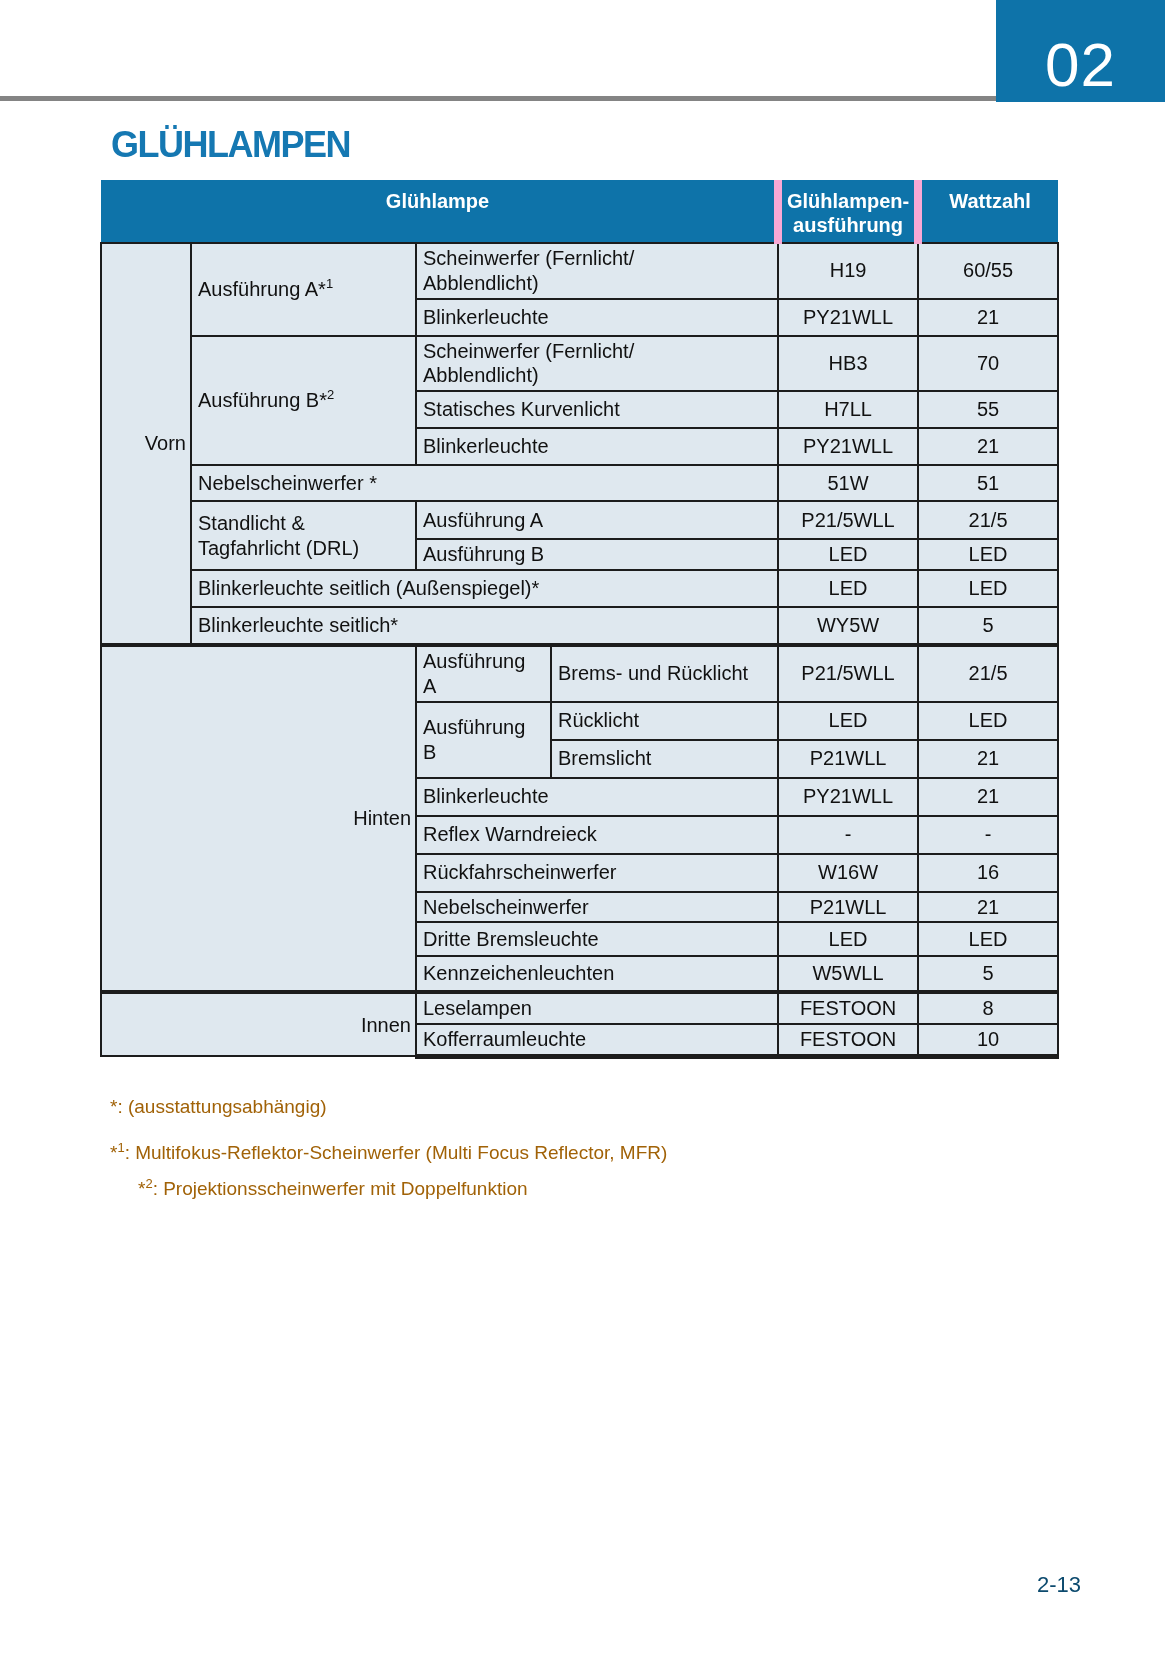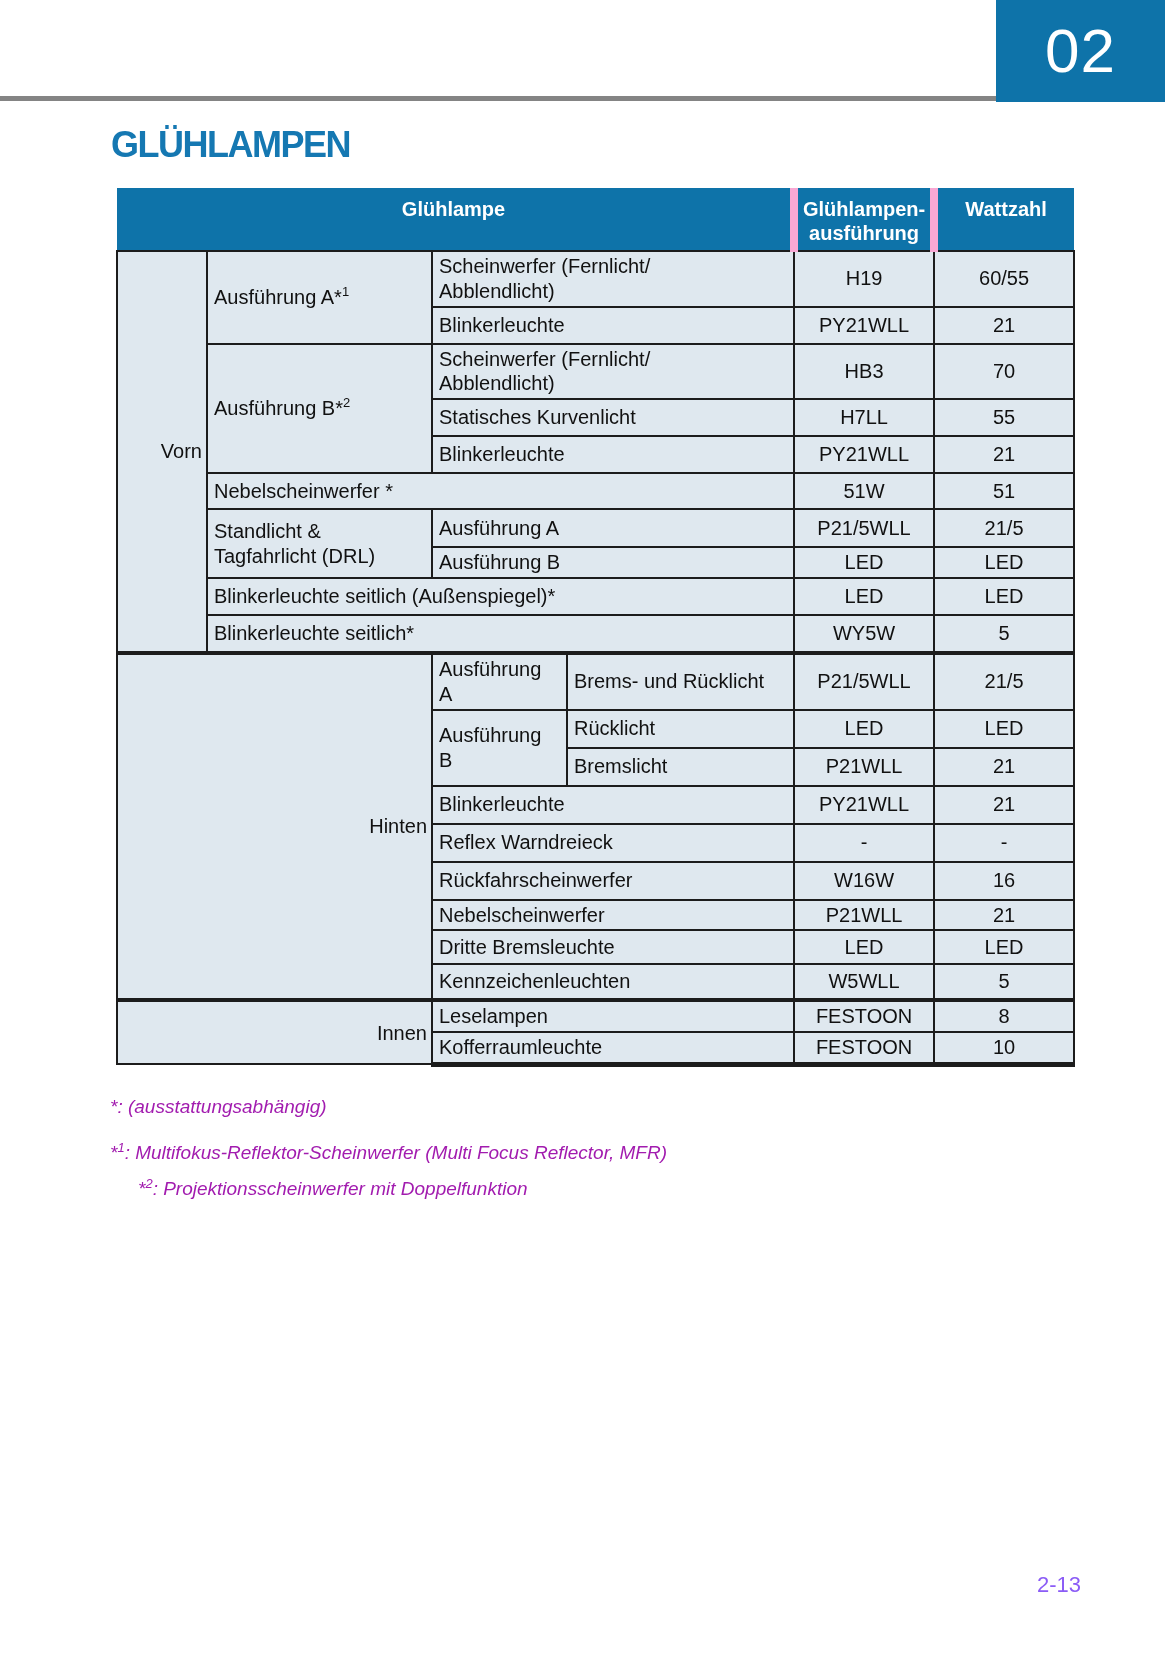--- a/index.html
+++ b/index.html
@@ -5,57 +5,57 @@
   html,body{margin:0;padding:0;}
   body{
     width:1165px;height:1653px;position:relative;background:#ffffff;
     font-family:"Liberation Sans","DejaVu Sans",sans-serif;color:#111;
     overflow:hidden;
   }
   .chapter-box{
     position:absolute;left:996px;top:0;width:169px;height:102px;
     background:#0e73a9;color:#fff;
     display:flex;justify-content:center;align-items:flex-end;
-    font-size:62px;line-height:1;padding-bottom:20px;box-sizing:border-box;
+    font-size:62px;line-height:1;padding-bottom:6px;box-sizing:border-box;
     letter-spacing:1px;
   }
   .top-rule{
     position:absolute;left:0;top:96px;width:996px;height:5px;background:#848484;
   }
   .page-title{
     position:absolute;left:111px;top:124px;
     font-size:36px;font-weight:bold;color:#1578b2;letter-spacing:-1.5px;
   }
   table.spec{
-    position:absolute;left:116px;top:180px;width:957px;
-    border-collapse:collapse;table-layout:fixed;margin-top:8px;
+    position:absolute;left:100px;top:180px;width:957px;
+    border-collapse:collapse;table-layout:fixed;
   }
   .spec th{
     background:#0e73a9;color:#fff;font-weight:bold;font-size:20px;
     border:0;border-bottom:2px solid #1c1c1c;
     vertical-align:top;padding:9px 2px 0 2px;line-height:1.2;text-align:center;
   }
   .spec th.wsep{border-left:8px solid #f9a8d4;}
   .spec td{
     background:#dfe8ef;border:2px solid #1c1c1c;
     font-size:20px;line-height:1.24;vertical-align:middle;
     padding:2px 4px 2px 6px;overflow:hidden;
   }
   .spec td.desc{text-align:left;}
   .spec td.val{text-align:center;padding:2px 6px;}
   .spec td.grp{text-align:right;padding-left:2px;}
   .spec tr.sect-top td{border-top:4px solid #1c1c1c;}
   .spec tr.last td{border-bottom:5px solid #1c1c1c;}
   .spec sup{font-size:13px;line-height:0;}
-  .footnote{position:absolute;left:110px;font-size:19px;color:#a21caf;font-style:italic;}
+  .footnote{position:absolute;left:110px;font-size:19px;color:#a16207;}
   .footnote sup{font-size:13px;}
   #fn-0{top:1096px;}
   #fn-1{top:1140px;}
   #fn-2{top:1176px;margin-left:28px;}
-  .page-number{position:absolute;left:1037px;top:1572px;font-size:22px;color:#8b5cf6;}
+  .page-number{position:absolute;left:1037px;top:1572px;font-size:22px;color:#0c4a6e;}
 </style>
 </head>
 <body>
 
 <div class="chapter-box">
   <span>02</span>
 </div>
 <div class="top-rule"></div>
 <div class="page-title">GLÜHLAMPEN</div>
 

